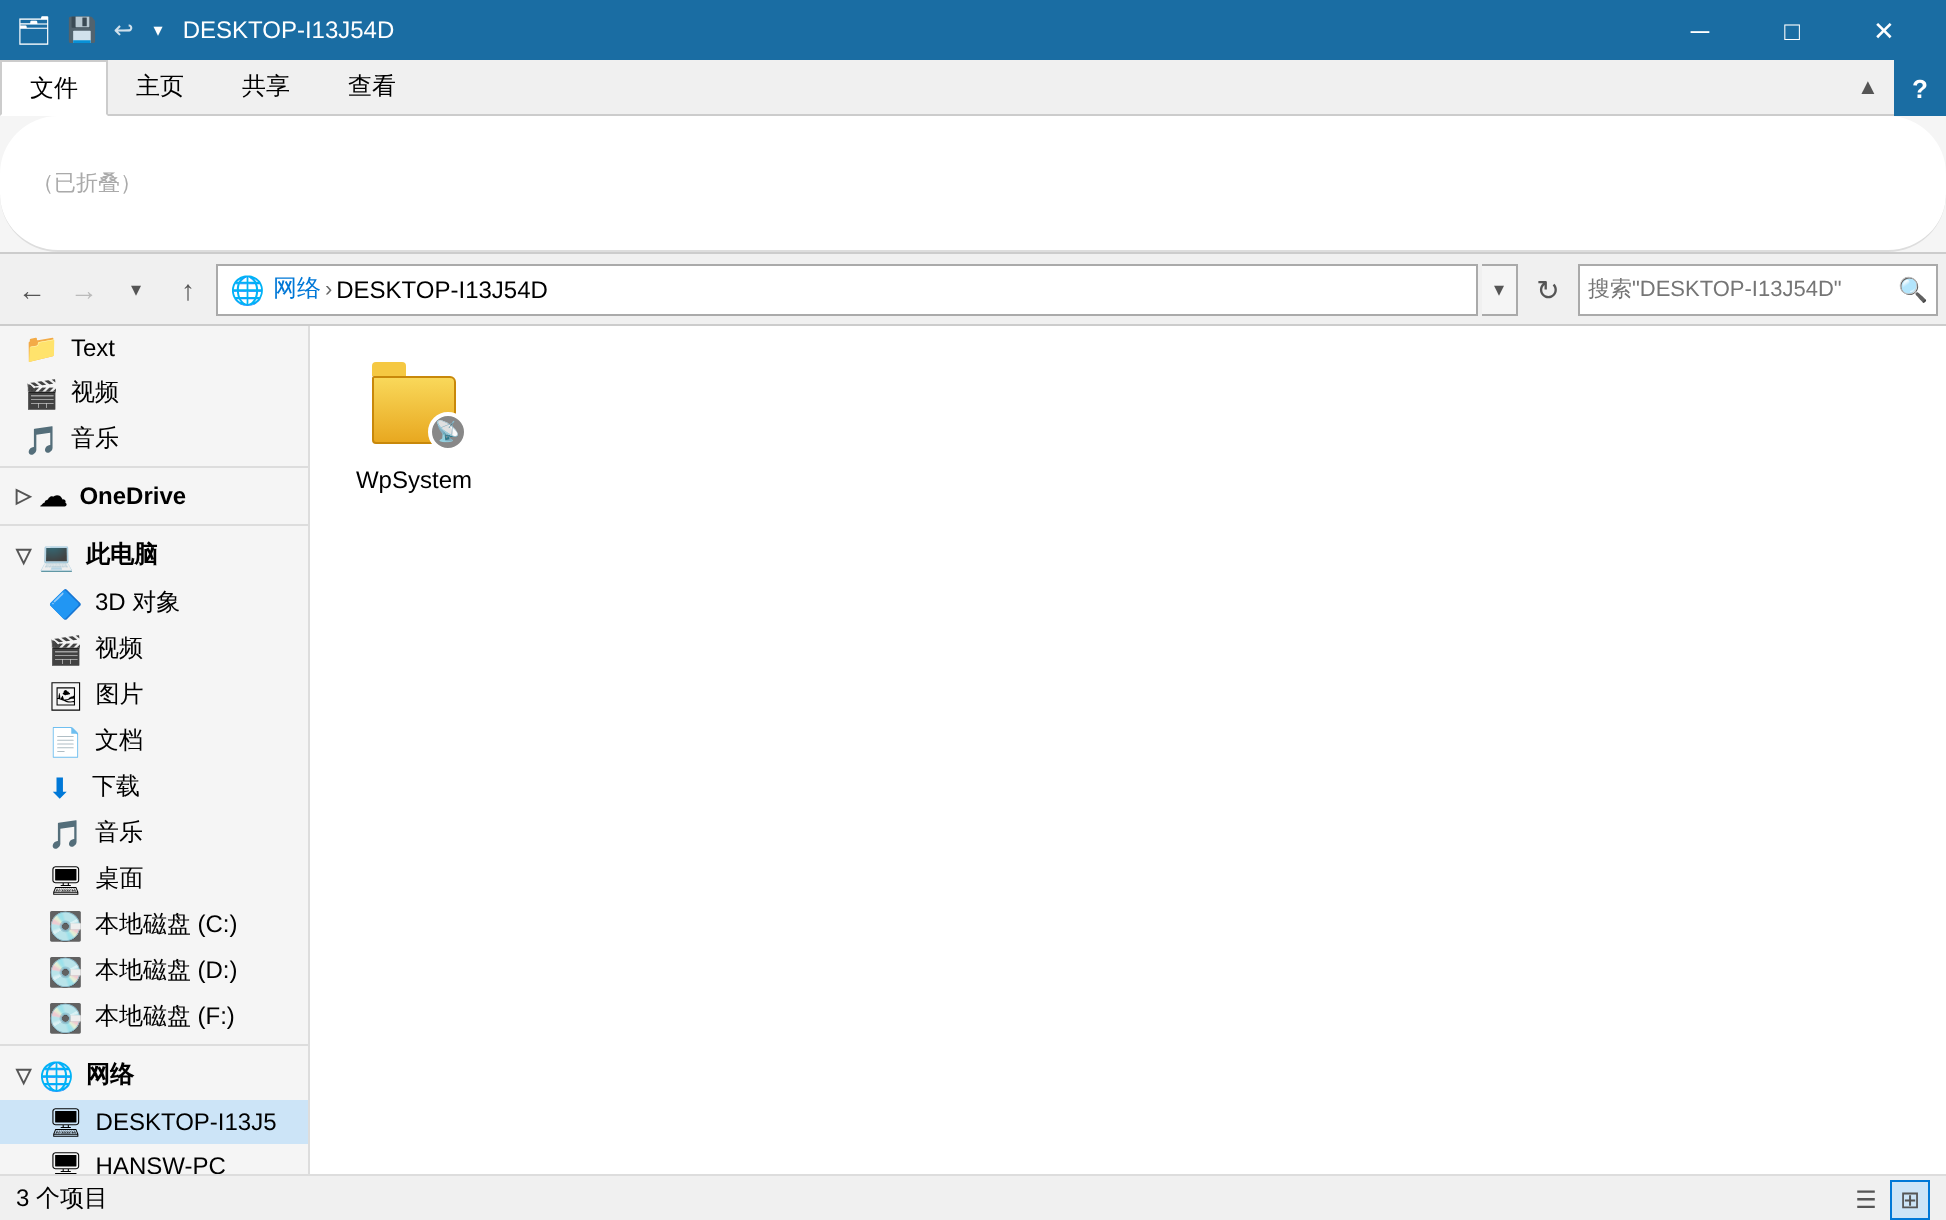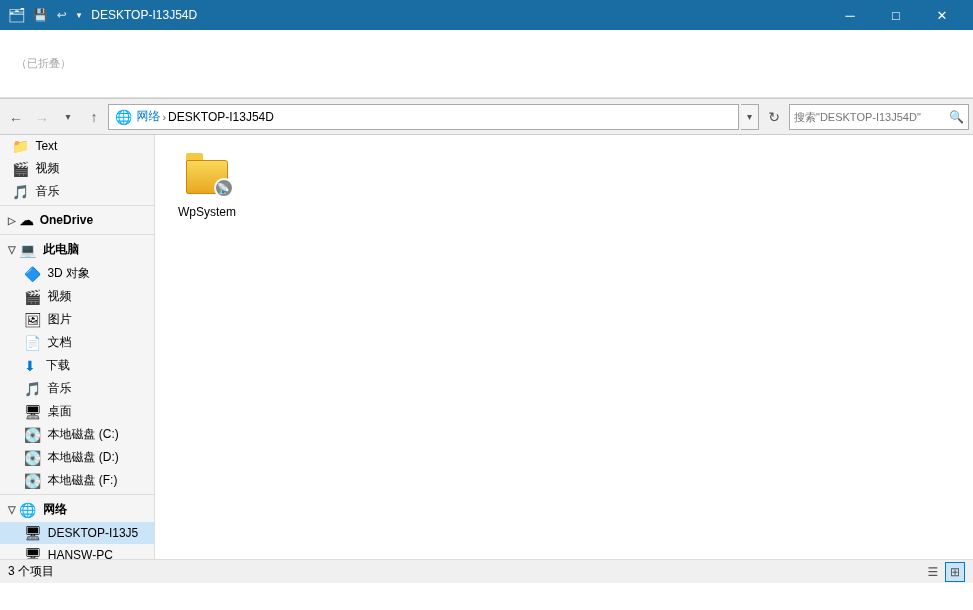--- a/index.html
+++ b/index.html
@@ -286,20 +286,21 @@
     #sidebar-inner::-webkit-scrollbar { width: 9px; }
     #sidebar-inner::-webkit-scrollbar-track { background: #f0f0f0; }
     #sidebar-inner::-webkit-scrollbar-thumb { background: #c4c4c4; border-radius: 0; }
 
     
     #ribbon {
       height: auto;
     }
     #ribbon-content {
       height: 68px;
+      border-radius: 29px;
     }
 
     
     #main {
       height: calc(610px - 30px - 28px - 68px - 36px - 24px);
     }
   </style>
 </head>
 <body>
 
@@ -313,20 +314,37 @@
   </div>
   <span id="title-bar-title" style="color:white;font-size:12px;margin-left:6px;flex:1;">DESKTOP-I13J54D</span>
   <div id="window-controls">
     <div class="win-btn">─</div>
     <div class="win-btn">□</div>
     <div class="win-btn close">✕</div>
   </div>
 </div>
 
 <div id="ribbon">
+  <div id="ribbon-tabs">
+    <div class="ribbon-tab active">
+      <span>文件</span>
+    </div>
+    <div class="ribbon-tab">
+      <span>主页</span>
+    </div>
+    <div class="ribbon-tab">
+      <span>共享</span>
+    </div>
+    <div class="ribbon-tab">
+      <span>查看</span>
+    </div>
+    <div style="flex:1;"></div>
+    <div style="width:26px;height:28px;display:flex;align-items:center;justify-content:center;cursor:pointer;font-size:11px;color:#555;">▲</div>
+    <div style="width:26px;height:28px;display:flex;align-items:center;justify-content:center;cursor:pointer;background:#1a6da3;color:white;font-weight:bold;font-size:13px;">?</div>
+  </div>
 
   <div id="ribbon-content">
     <div style="color:#aaa;font-size:11px;padding:0 8px;">（已折叠）</div>
   </div>
 </div>
 
 <div id="address-bar-area">
   <div class="nav-btn" title="后退">←</div>
   <div class="nav-btn disabled" title="前进">→</div>
   <div class="nav-btn" style="font-size:10px;">▾</div>

